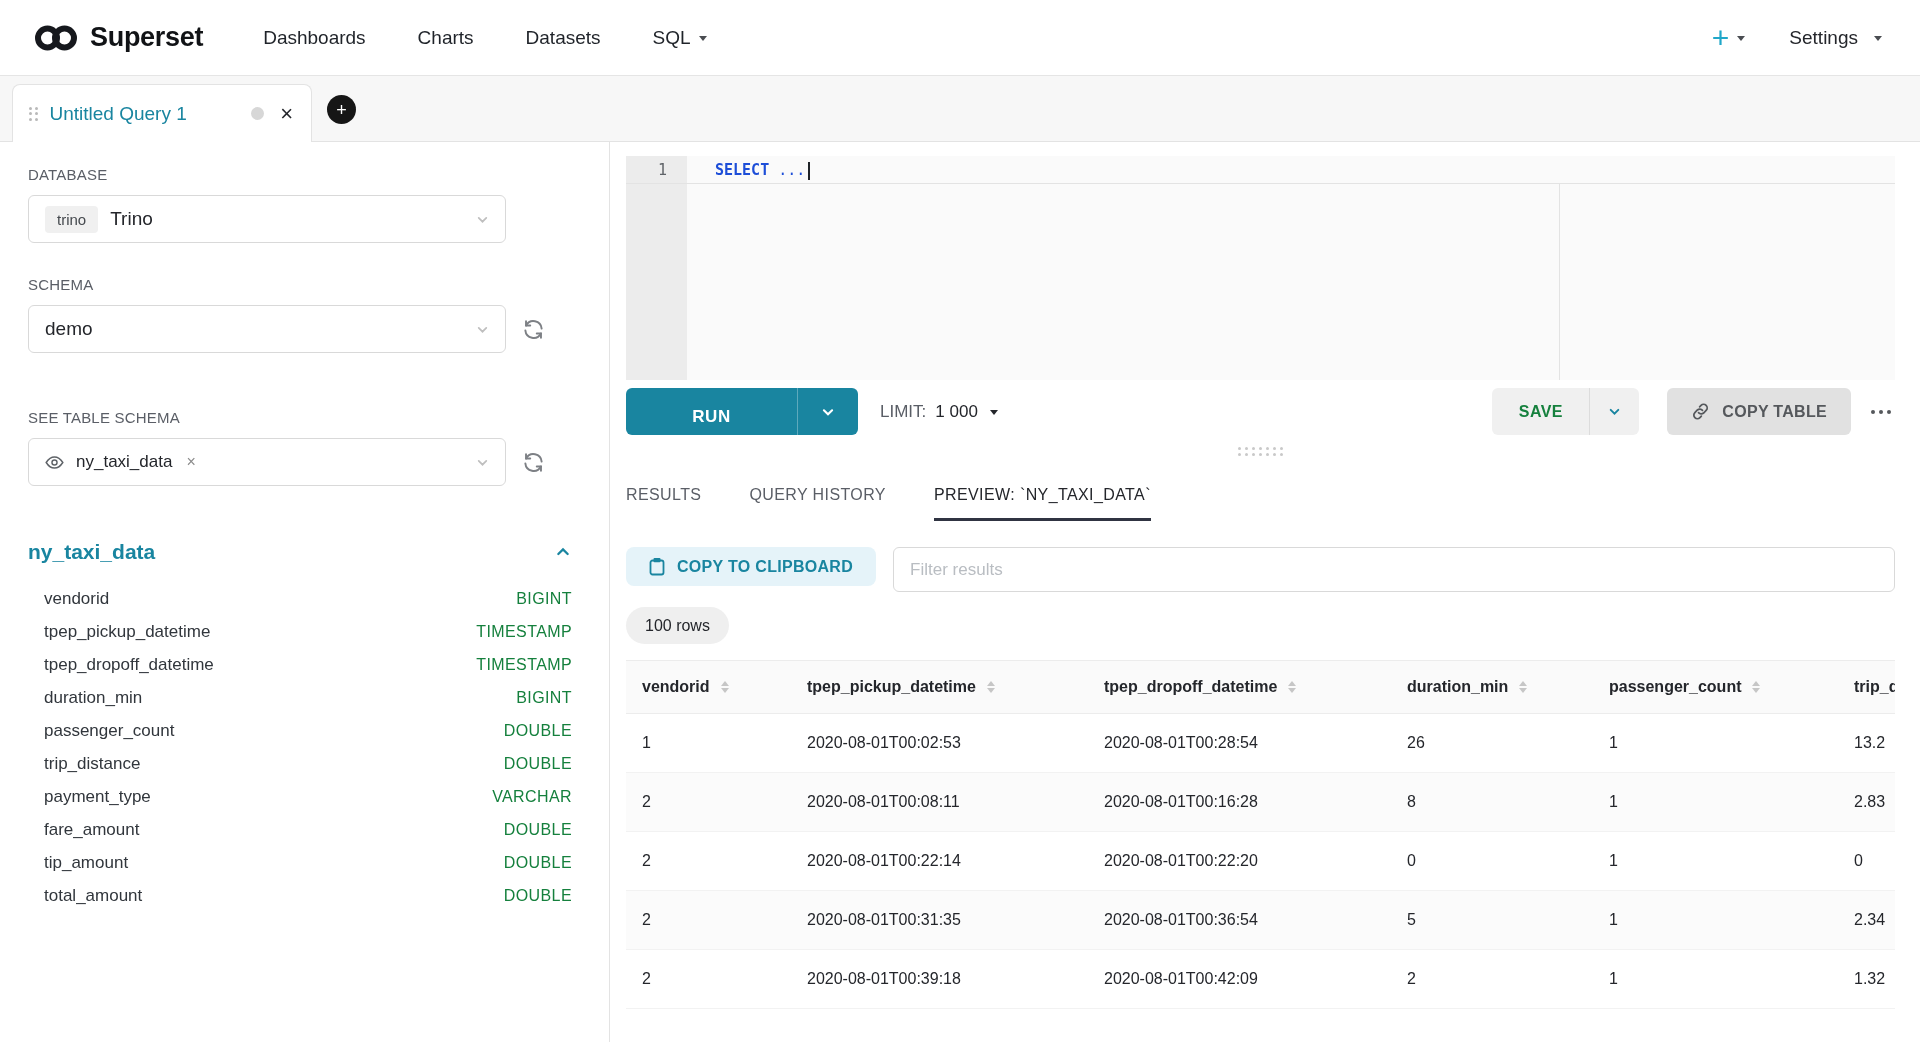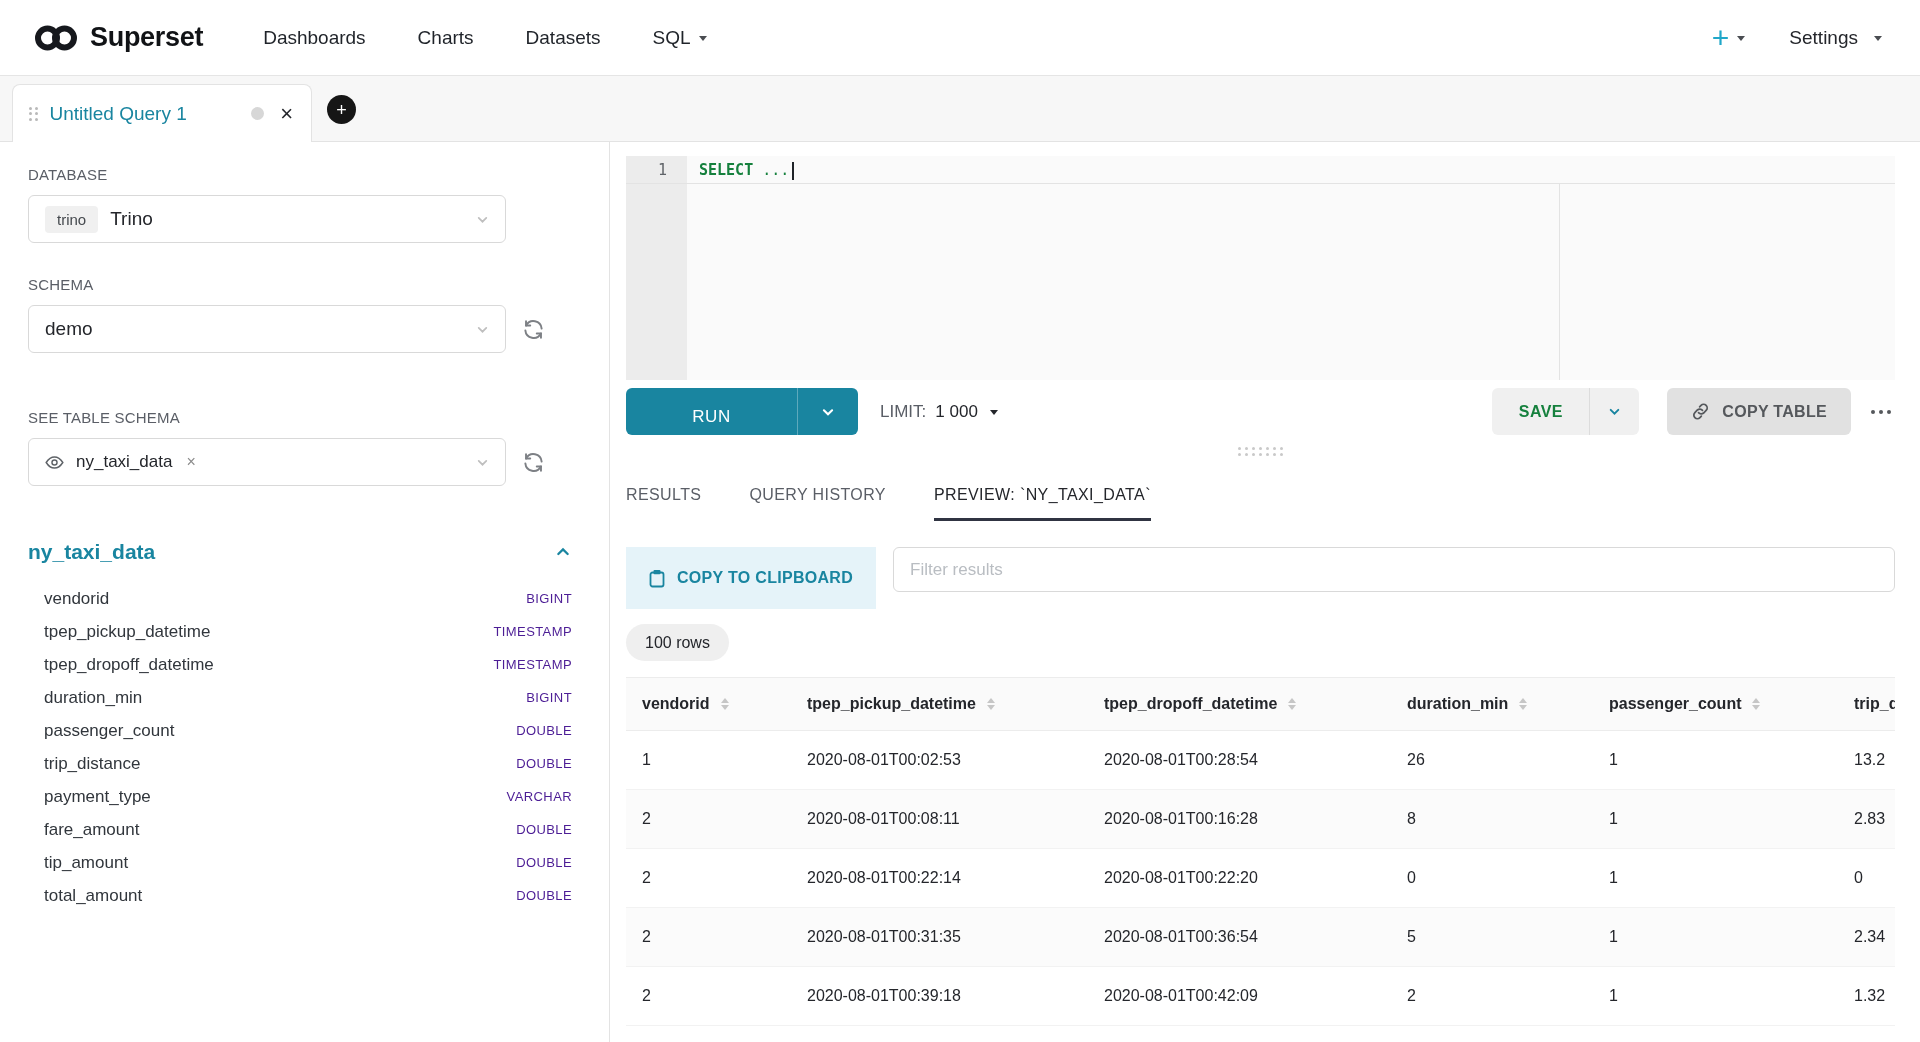--- a/index.html
+++ b/index.html
@@ -51,42 +51,42 @@
   .icon-btn { display:flex; cursor:pointer; }
   .gap-schema { margin-top:33px; }
   .gap-table { margin-top:56px; }
   .panel-header { margin-top:54px; display:flex; align-items:center; justify-content:space-between;
                   padding-right:10px; cursor:default; }
   .panel-title { color:#1985a0; font-size:21px; font-weight:700; }
   .cols { margin-top:18px; }
   .col-row { height:33px; display:flex; align-items:center; justify-content:space-between;
              padding:0 9px 0 16px; }
   .col-name { font-size:17px; color:#31363c; }
-  .col-type { font-size:13px; color:#4c1d95; letter-spacing:0.4px; }
+  .col-type { font-size:16px; color:#15803d; letter-spacing:0.4px; }
 
   
   .main { flex:1; padding:14px 25px 0 16px; overflow:hidden; position:relative; background:#fff; }
 
   .editor { height:224px; background:#fafafa; display:flex; position:relative; }
   .gutter { width:61px; background:#ececec; font-family:"DejaVu Sans Mono", monospace; font-size:15px;
             color:#5f6368; text-align:right; padding:5px 20px 0 0; }
-  .code-area { flex:1; position:relative; padding:5px 0 0 12px;
-               font-family:"DejaVu Sans Mono", monospace; font-size:15px; color:#15803d; }
+  .code-area { flex:1; position:relative; padding:5px 0 0 28px;
+               font-family:"DejaVu Sans Mono", monospace; font-size:15px; color:#1d4ed8; }
   .kw { font-weight:700; }
   .code-rest { margin-left:9px; }
   .cursor { display:inline-block; width:1.5px; height:18px; background:#1f2328; margin-left:3px;
             vertical-align:middle; }
   .active-line-border { position:absolute; left:0; right:0; top:27px; border-top:1px solid #e3e3e3; }
   .print-margin { position:absolute; left:933px; top:27px; bottom:0; width:1px; background:#e3e3e3; }
 
   .toolbar { height:63px; display:flex; align-items:center; }
   .run-split { display:flex; height:47px; border-radius:6px; overflow:hidden; background:#1985a0;
                color:#fff; cursor:pointer; }
   .run-main { width:171px; display:flex; align-items:center; justify-content:center; font-size:17px;
-              font-weight:400; letter-spacing:0.6px;margin-top:11px; }
+              font-weight:700; letter-spacing:0.6px;margin-top:11px; }
   .run-caret { width:61px; display:flex; align-items:center; justify-content:center;
                border-left:1px solid rgba(255,255,255,0.3); }
   .limit { display:flex; align-items:center; gap:9px; margin-left:22px; font-size:17px; cursor:pointer; }
   .limit-label { color:#5a5e66; }
   .limit-value { color:#24262b; }
   .limit .caret { border-top-color:#24262b; margin-left:3px; }
   .toolbar-right { margin-left:auto; display:flex; align-items:center; }
   .save-split { display:flex; height:47px; border-radius:6px; overflow:hidden; background:#f0f0f0;
                 color:#15803d; cursor:pointer; }
   .save-main { width:97px; display:flex; align-items:center; justify-content:center; font-weight:700;
@@ -102,21 +102,21 @@
   .resizer { height:16px; display:flex; flex-direction:column; align-items:center; justify-content:center;
              gap:3px; cursor:row-resize; }
   .dots-row { display:flex; gap:4px; }
   .dots-row i { width:3px; height:3px; background:#c9c9c9; border-radius:50%; }
 
   .south-tabs { display:flex; gap:48px; margin-top:12px; }
   .s-tab { padding:15px 0 14px; font-size:16px; letter-spacing:0.4px; color:#5a5e66; cursor:pointer; }
   .s-tab.active { color:#24262b; border-bottom:3px solid #303442; }
 
   .controls-row { margin-top:26px; display:flex; gap:17px; }
-  .copy-clip { height:62px; padding:0 23px; background:#e5f3f9; border-radius:0; display:flex;
+  .copy-clip { height:39px; padding:0 23px; background:#e5f3f9; border-radius:8px; display:flex;
                align-items:center; gap:12px; color:#1985a0; font-weight:700; font-size:16px;
                letter-spacing:0.3px; cursor:pointer; white-space:nowrap; }
   .filter-input { flex:1; height:45px; border:1px solid #d9d9d9; border-radius:6px; padding:0 16px;
                   font-size:17px; font-family:inherit; color:#24262b; outline:none; }
   .filter-input::placeholder { color:#b9bdc2; }
 
   .rows-badge { margin-top:15px; display:inline-flex; align-items:center; height:37px; padding:0 19px;
                 background:#efefef; border-radius:19px; font-size:16px; color:#24262b; }
 
   .table-wrap { margin-top:16px; overflow:hidden; }

